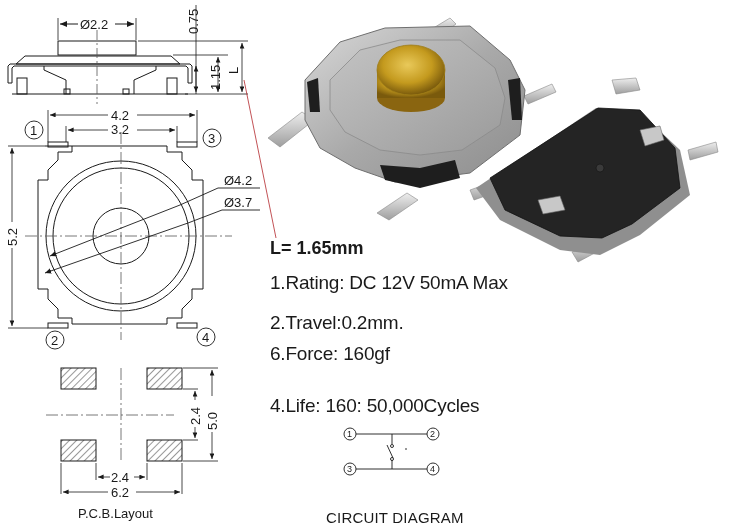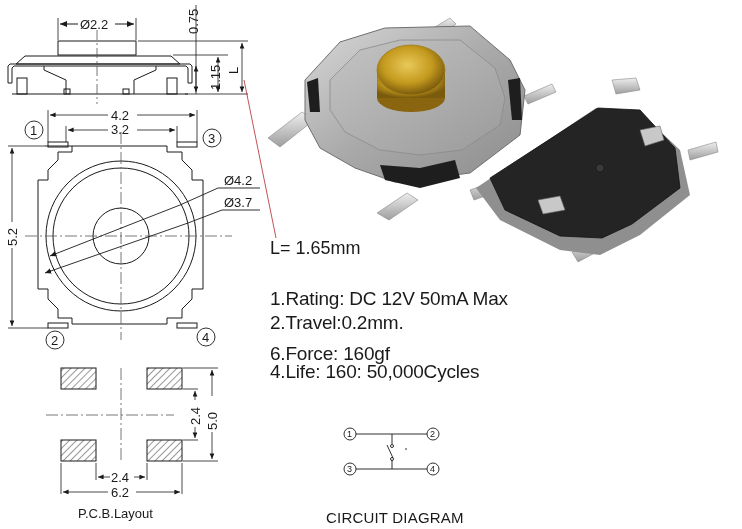--- a/index.html
+++ b/index.html
@@ -3,21 +3,21 @@
   <meta charset="utf-8">
   <style>
     html, body { margin: 0; padding: 0; background: #ffffff; }
     body { width: 742px; height: 529px; position: relative; overflow: hidden; font-family: "Liberation Sans", sans-serif; color: #1a1a1a; }
     svg { position: absolute; left: 0; top: 0; overflow: visible; }
     .dim { font-family: "Liberation Sans", sans-serif; font-size: 13px; fill: #1a1a1a; }
     .spec { position: absolute; left: 270px; font-size: 19px; color: #1a1a1a; white-space: nowrap; letter-spacing: -0.2px; }
     .spec b { font-weight: 400; }
     .cd-label { position: absolute; left: 326px; top: 485px; font-size: 15px; letter-spacing: 0.2px; white-space: nowrap; margin-top: 24px; }
     .pcb-label { position: absolute; left: 78px; top: 506px; font-size: 13px; white-space: nowrap; }
-    .lval { position: absolute; left: 270px; top: 238px; font-size: 18px; white-space: nowrap; }
+    .lval { position: absolute; left: 270px; top: 238px; font-size: 18px; white-space: nowrap; font-weight: bold; }
   </style>
 </head>
 <body>
 
 <div>
 <svg width="742" height="529" viewBox="0 0 742 529">
   <defs>
     <marker id="arr" markerWidth="8" markerHeight="8" refX="7" refY="3" orient="auto-start-reverse">
       <path d="M0,0 L7,3 L0,6 Z" fill="#1a1a1a"></path>
     </marker>
@@ -233,27 +233,27 @@
       <path d="M640,130 L660,126 L664,140 L645,146 Z" fill="#c8c8c8" stroke="#666" stroke-width="0.6"></path>
       <path d="M538,200 L560,196 L565,210 L543,214 Z" fill="#c8c8c8" stroke="#666" stroke-width="0.6"></path>
       <circle cx="600" cy="168" r="4" fill="#3a3a3a" stroke="#111" stroke-width="0.6"></circle>
     </g>
   </g>
 </svg>
 </div>
 
 <div class="lval">L= 1.65mm</div>
 
-<div class="spec" style="top:288px;">
+<div class="spec" style="top:272px;">
   <b>1.Rating:</b><span> DC 12V 50mA Max</span>
 </div>
 <div class="spec" style="top:312px;text-align:right;">
   <b>2.Travel:</b><span>0.2mm.</span>
 </div>
 <div class="spec" style="top:343px;">
   <b>6.Force:</b><span> 160gf</span>
 </div>
-<div class="spec" style="top:361px;">
+<div class="spec" style="top:395px;">
   <b>4.Life:</b><span> 160: 50,000Cycles</span>
 </div>
 
 <div class="cd-label">CIRCUIT DIAGRAM</div>
 <div class="pcb-label">P.C.B.Layout</div>
 
 </body></html>

